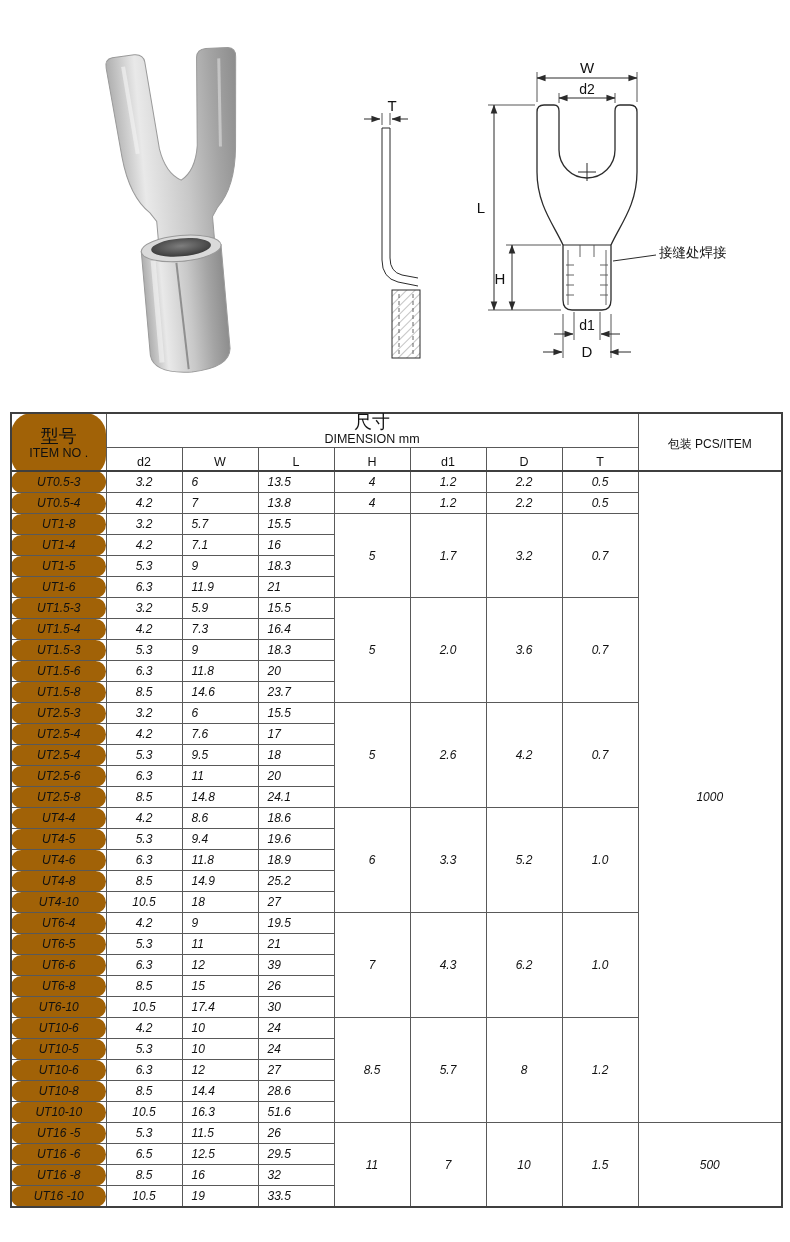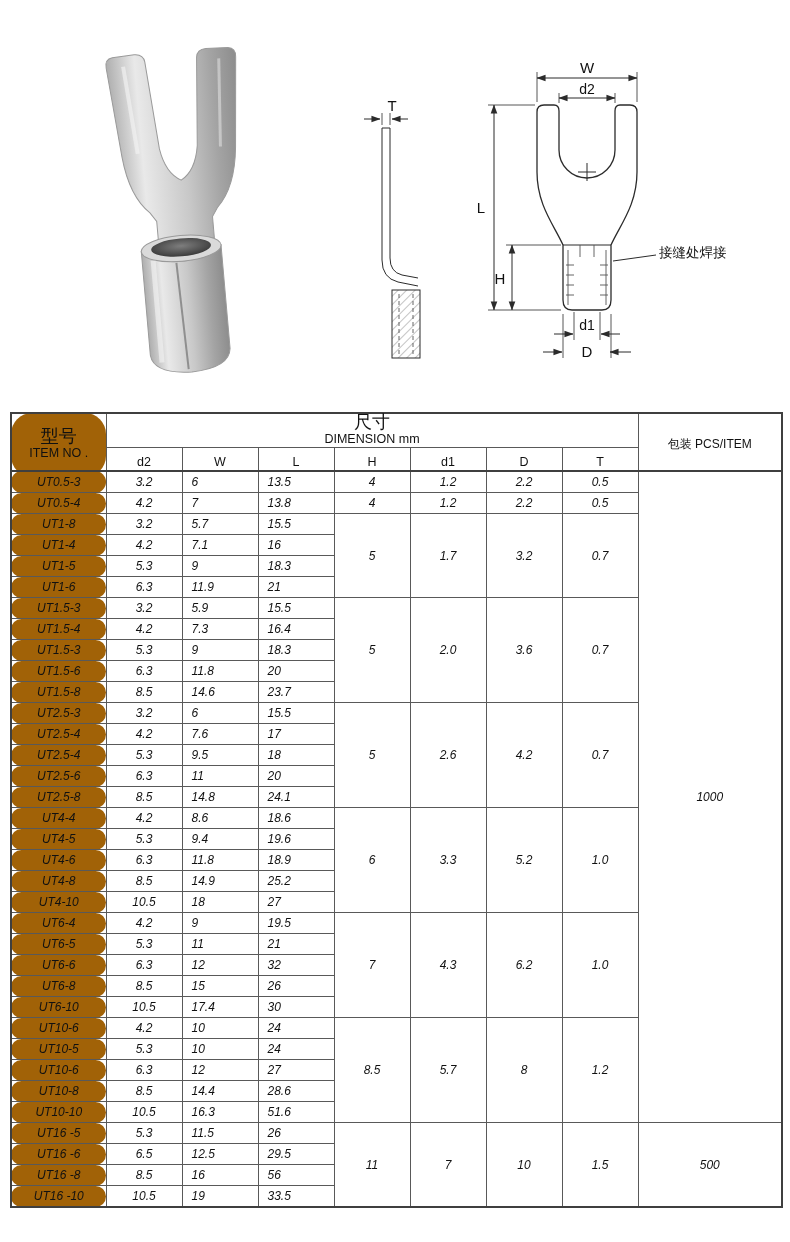--- a/index.html
+++ b/index.html
@@ -351,21 +351,21 @@
         <tr>
           <td class="item-col">UT6-5</td>
           <td>5.3</td>
           <td class="al">11</td>
           <td class="al">21</td>
         </tr>
         <tr>
           <td class="item-col">UT6-6</td>
           <td>6.3</td>
           <td class="al">12</td>
-          <td class="al">32</td>
+          <td class="al">39</td>
         </tr>
         <tr>
           <td class="item-col">UT6-8</td>
           <td>8.5</td>
           <td class="al">15</td>
           <td class="al">26</td>
         </tr>
         <tr>
           <td class="item-col">UT6-10</td>
           <td>10.5</td>
@@ -420,21 +420,21 @@
         <tr>
           <td class="item-col">UT16 -6</td>
           <td>6.5</td>
           <td class="al">12.5</td>
           <td class="al">29.5</td>
         </tr>
         <tr>
           <td class="item-col">UT16 -8</td>
           <td>8.5</td>
           <td class="al">16</td>
-          <td class="al">56</td>
+          <td class="al">32</td>
         </tr>
         <tr>
           <td class="item-col">UT16 -10</td>
           <td>10.5</td>
           <td class="al">19</td>
           <td class="al">33.5</td>
         </tr>
       </tbody>
   </table>
 

